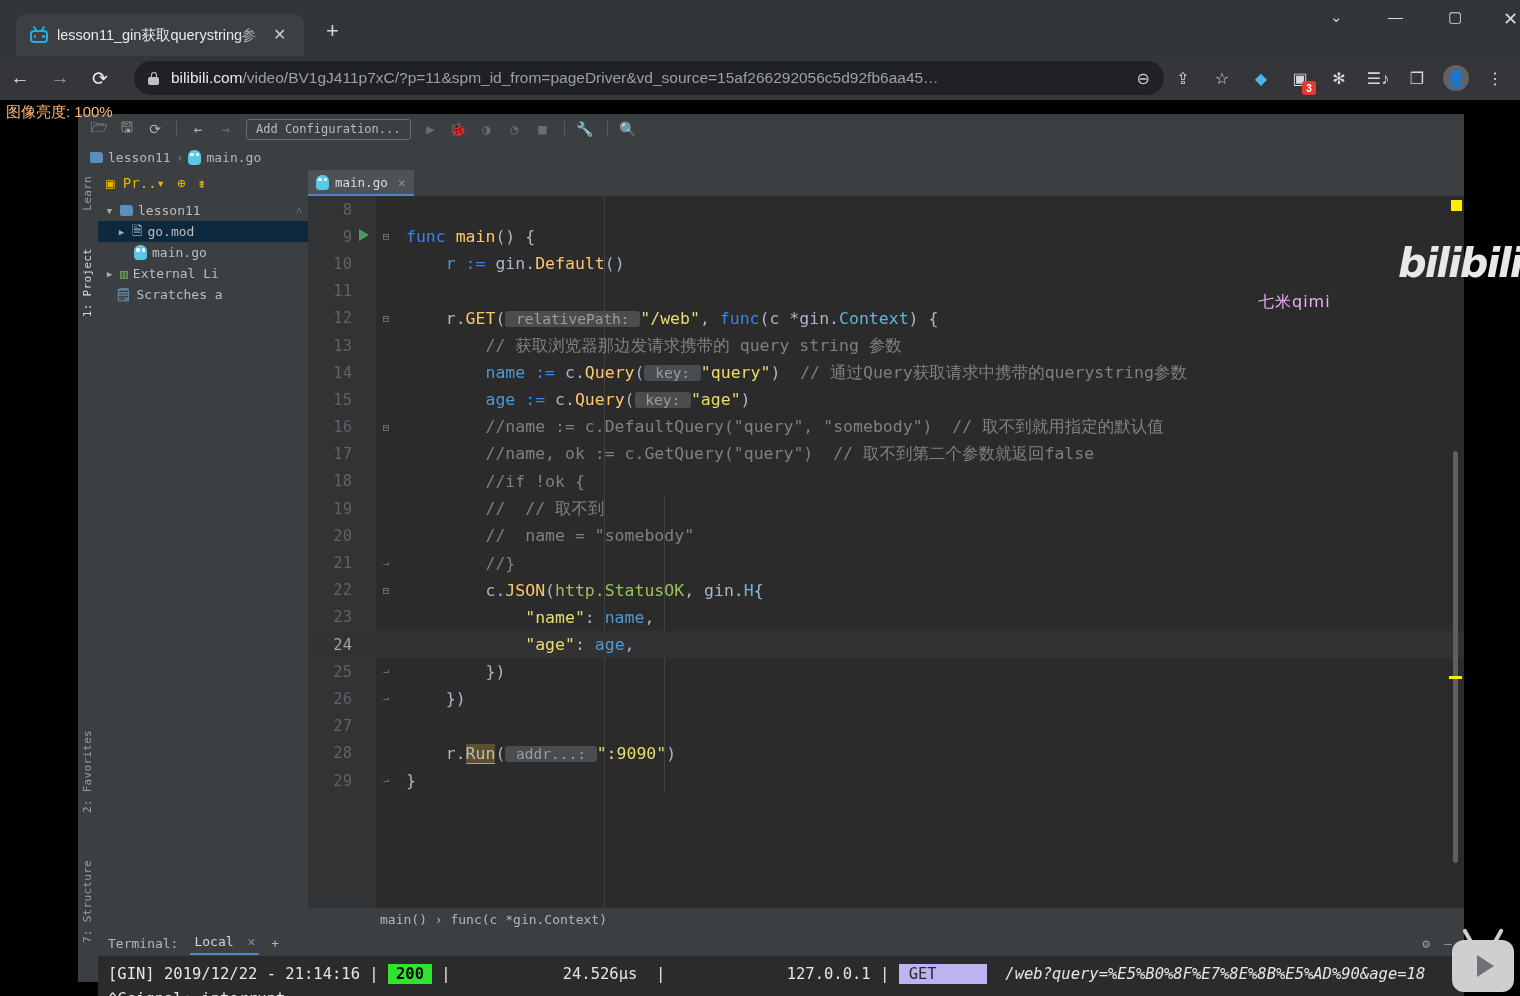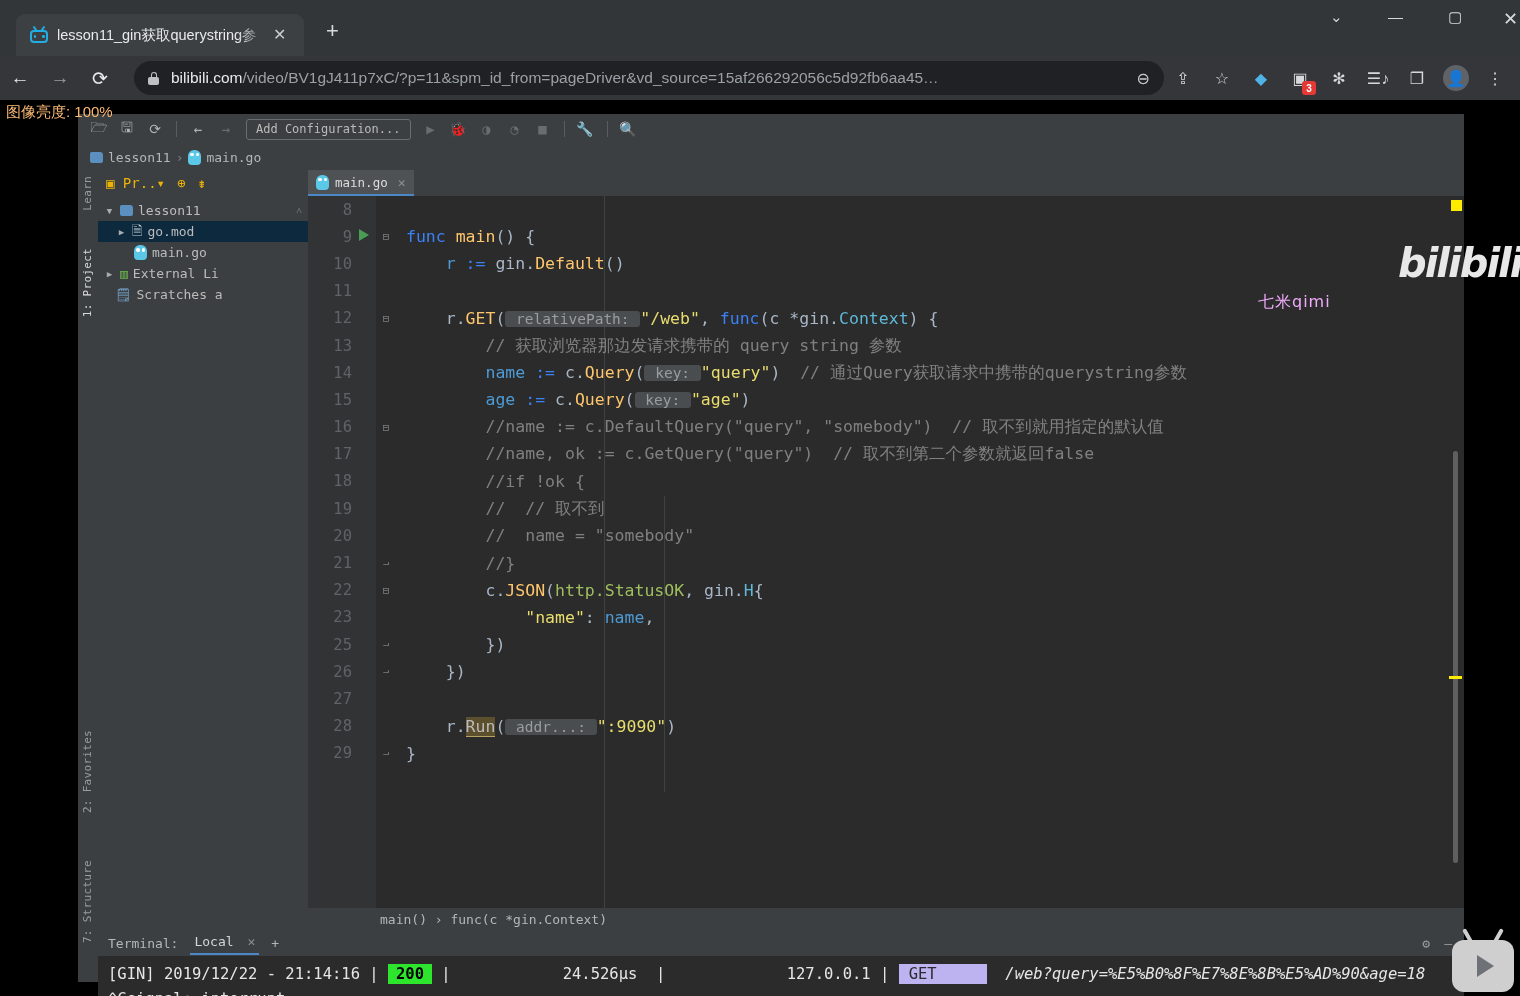--- a/index.html
+++ b/index.html
@@ -343,20 +343,21 @@
             <div class="cl"><span class="lnum">14</span><span class="gut-ico"></span><span class="gut-ico" style="width: 20px;"></span><span class="ctext"><span class="var">        name </span><span class="kw2">:=</span><span class="pl"> c.</span><span class="fn">Query</span><span class="pl">(</span><span class="hint"> key: </span><span class="str">"query"</span><span class="pl">)</span><span class="cmt">  // 通过Query获取请求中携带的querystring参数</span></span></div>
             <div class="cl"><span class="lnum">15</span><span class="gut-ico"></span><span class="gut-ico" style="width: 20px;"></span><span class="ctext"><span class="var">        age </span><span class="kw2">:=</span><span class="pl"> c.</span><span class="fn">Query</span><span class="pl">(</span><span class="hint"> key: </span><span class="str">"age"</span><span class="pl">)</span></span></div>
             <div class="cl"><span class="lnum">16</span><span class="gut-ico"></span><span class="gut-ico" style="width: 20px;">⊟</span><span class="ctext"><span class="cmt">        //name := c.DefaultQuery("query", "somebody")  // 取不到就用指定的默认值</span></span></div>
             <div class="cl"><span class="lnum">17</span><span class="gut-ico"></span><span class="gut-ico" style="width: 20px;"></span><span class="ctext"><span class="cmt">        //name, ok := c.GetQuery("query")  // 取不到第二个参数就返回false</span></span></div>
             <div class="cl"><span class="lnum">18</span><span class="gut-ico"></span><span class="gut-ico" style="width: 20px;"></span><span class="ctext"><span class="cmt">        //if !ok {</span></span></div>
             <div class="cl"><span class="lnum">19</span><span class="gut-ico"></span><span class="gut-ico" style="width: 20px;"></span><span class="ctext"><span class="cmt">        //  // 取不到</span></span></div>
             <div class="cl"><span class="lnum">20</span><span class="gut-ico"></span><span class="gut-ico" style="width: 20px;"></span><span class="ctext"><span class="cmt">        //  name = "somebody"</span></span></div>
             <div class="cl"><span class="lnum">21</span><span class="gut-ico"></span><span class="gut-ico" style="width: 20px; transform: rotate(180deg);">⌐</span><span class="ctext"><span class="cmt">        //}</span></span></div>
             <div class="cl"><span class="lnum">22</span><span class="gut-ico"></span><span class="gut-ico" style="width: 20px;">⊟</span><span class="ctext"><span class="pl">        c.</span><span class="fn">JSON</span><span class="pl">(</span><span class="pkg">http.StatusOK</span><span class="pl">, gin.</span><span class="ctx">H</span><span class="pl">{</span></span></div>
             <div class="cl"><span class="lnum">23</span><span class="gut-ico"></span><span class="gut-ico" style="width: 20px;"></span><span class="ctext"><span class="str">            "name"</span><span class="pl">: </span><span class="var">name</span><span class="pl">,</span></span></div>
+            <div class="cl hl"><span class="lnum cur">24</span><span class="gut-ico"></span><span class="gut-ico" style="width: 20px;"></span><span class="ctext"><span class="str">            "age"</span><span class="pl">: </span><span class="var">age</span><span class="pl">,</span></span></div>
             <div class="cl"><span class="lnum">25</span><span class="gut-ico"></span><span class="gut-ico" style="width: 20px; transform: rotate(180deg);">⌐</span><span class="ctext"><span class="pl">        })</span></span></div>
             <div class="cl"><span class="lnum">26</span><span class="gut-ico"></span><span class="gut-ico" style="width: 20px; transform: rotate(180deg);">⌐</span><span class="ctext"><span class="pl">    })</span></span></div>
             <div class="cl"><span class="lnum">27</span><span class="gut-ico"></span><span class="gut-ico" style="width: 20px;"></span><span class="ctext"></span></div>
             <div class="cl"><span class="lnum">28</span><span class="gut-ico"></span><span class="gut-ico" style="width: 20px;"></span><span class="ctext"><span class="pl">    r.</span><span class="usage">Run</span><span class="pl">(</span><span class="hint"> addr...: </span><span class="str">":9090"</span><span class="pl">)</span></span></div>
             <div class="cl"><span class="lnum">29</span><span class="gut-ico"></span><span class="gut-ico" style="width: 20px; transform: rotate(180deg);">⌐</span><span class="ctext"><span class="pl">}</span></span></div>
           </div>
         <div class="scroll-thumb"></div>
         <div class="marker-yellow" style="top:4px;"></div>
         <div class="marker-stripe" style="top:480px;"></div>
       </div>

